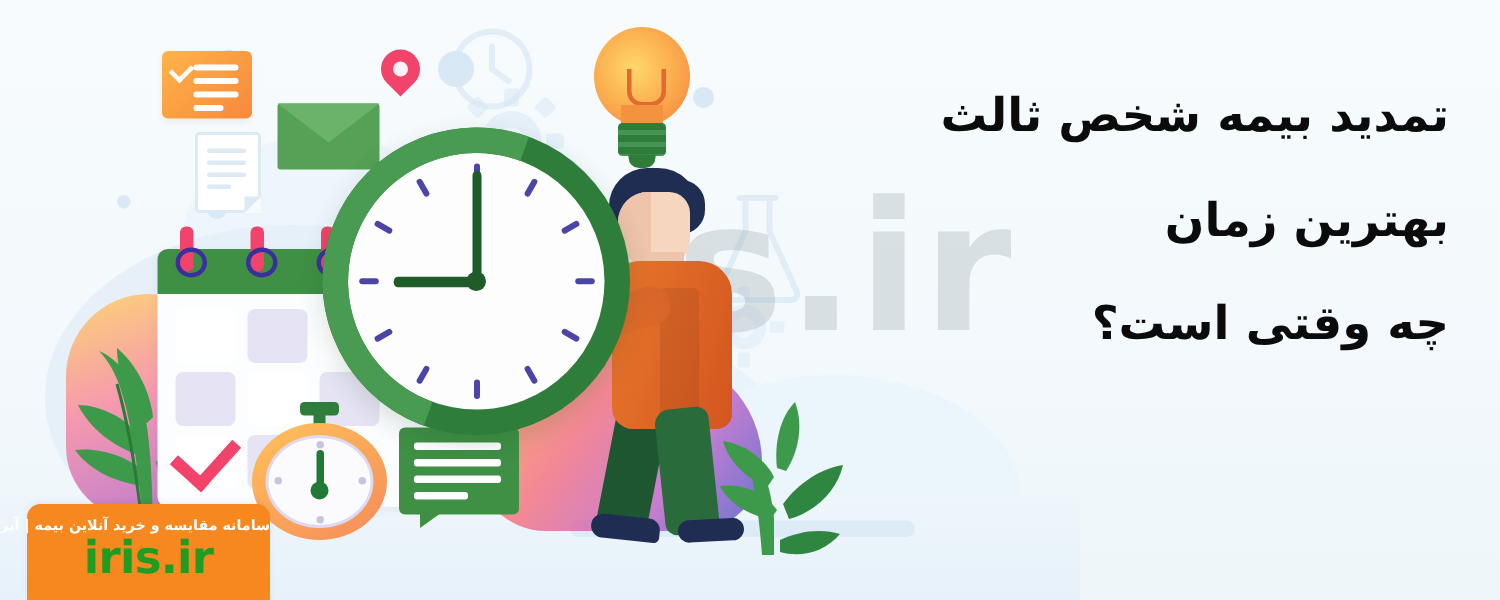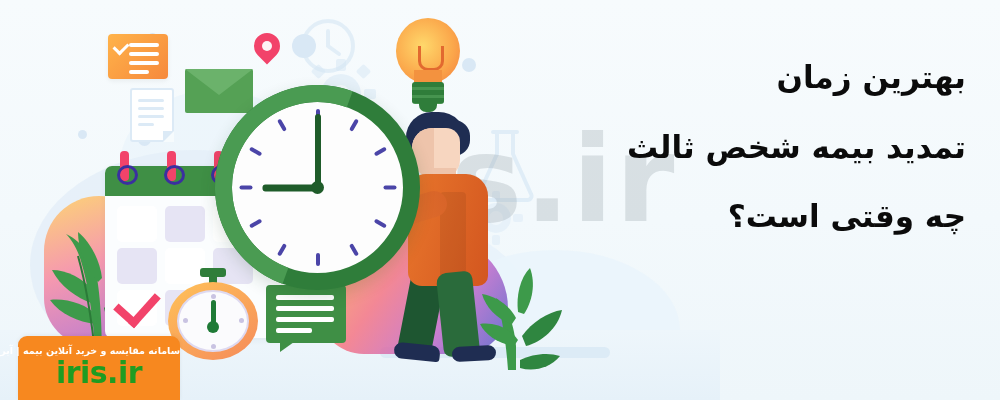--- a/index.html
+++ b/index.html
@@ -537,22 +537,22 @@
     <span class="tickmark" style="transform:rotate(240deg);"></span>
     <span class="tickmark" style="transform:rotate(270deg);"></span>
     <span class="tickmark" style="transform:rotate(300deg);"></span>
     <span class="tickmark" style="transform:rotate(330deg);"></span>
     <span class="hand minute"></span>
     <span class="hand hour"></span>
     <span class="hand-cap"></span>
   </div>
 
   <div class="headline">
+    <div class="line">تمدید بیمه شخص ثالث</div>
     <div class="line">بهترین زمان</div>
-    <div class="line">تمدید بیمه شخص ثالث</div>
     <div class="line">چه وقتی است؟</div>
   </div>
 
   <div class="badge">
     <div class="tagline">سامانه مقایسه و خرید آنلاین بیمه | آیریس</div>
     <div class="brand">iris.ir</div>
   </div>
 
 </div>
 

